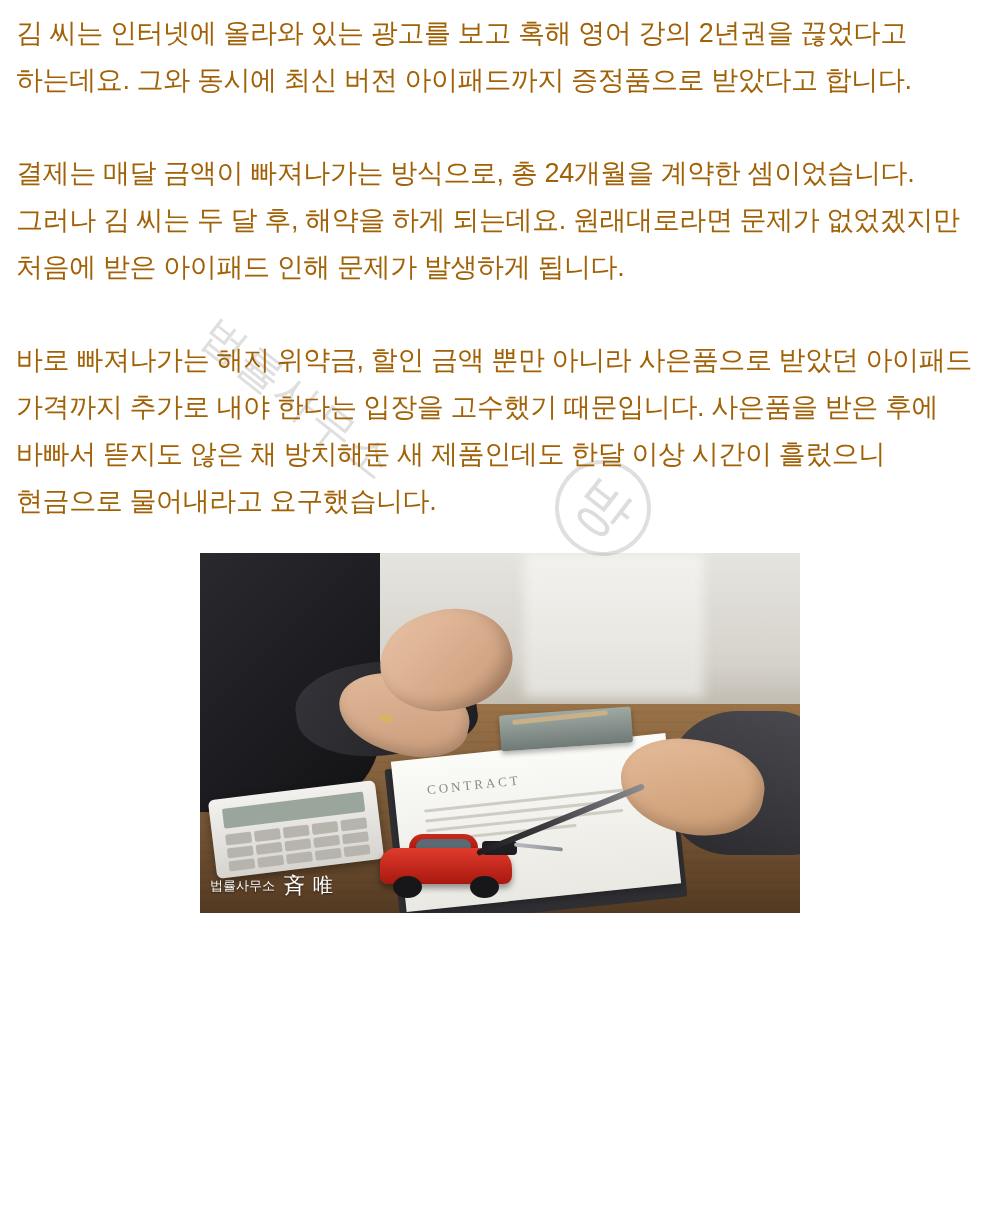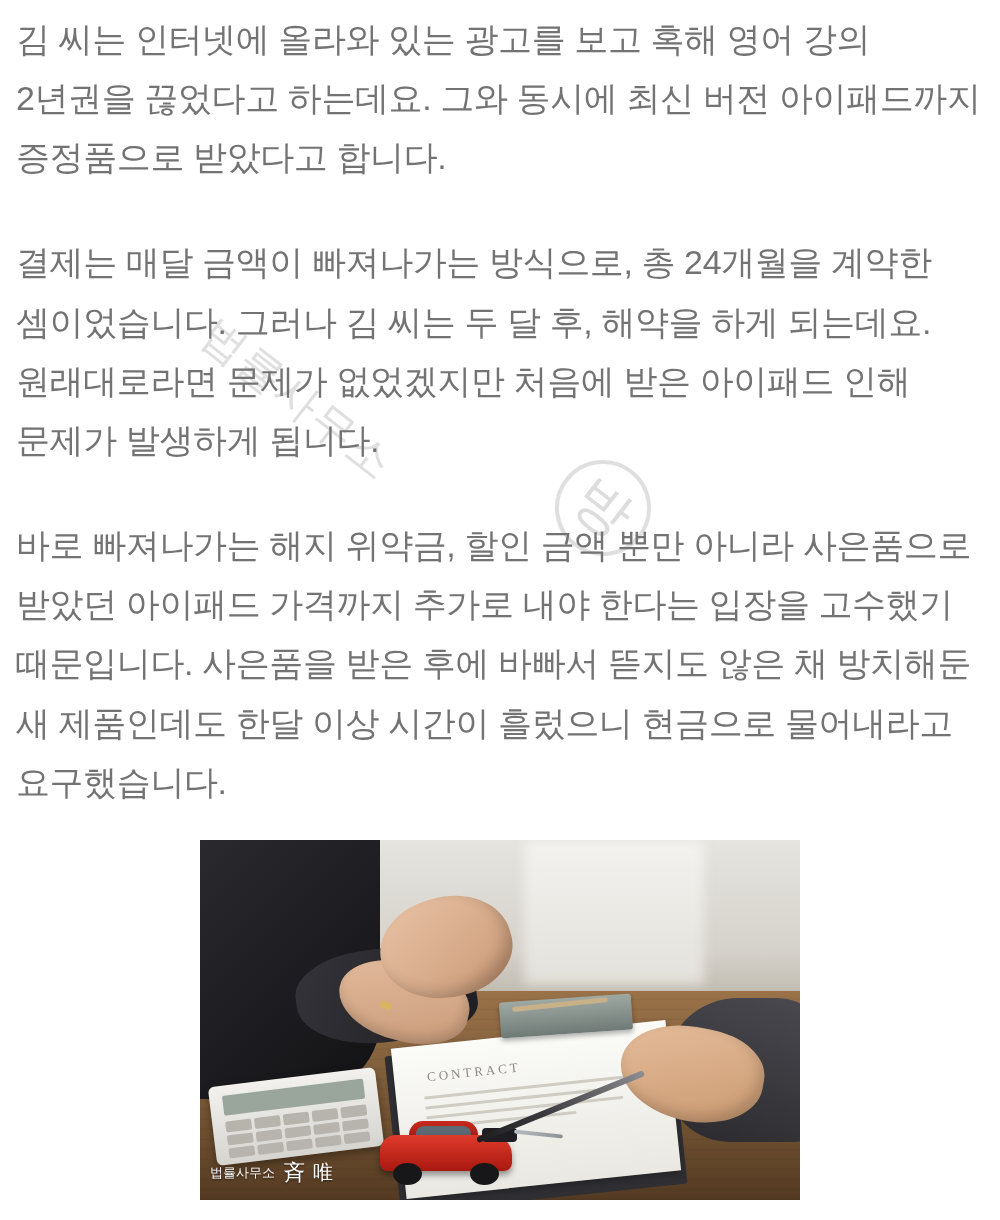--- a/index.html
+++ b/index.html
@@ -19,23 +19,23 @@
     width: 1000px;
     height: 1220px;
     box-sizing: border-box;
     padding: 10px 16px 0 16px;
   }
   .article-body {
     position: relative;
     z-index: 2;
   }
   .para {
-    font-size: 34px;
+    font-size: 27px;
     line-height: 1.74;
-    color: #737373;
+    color: #a16207;
     margin: 0 0 46px 0;
     letter-spacing: -0.4px;
     word-break: keep-all;
   }
   .para:last-of-type {
     margin-bottom: 28px;
   }
   
   .watermark {
     position: absolute;

